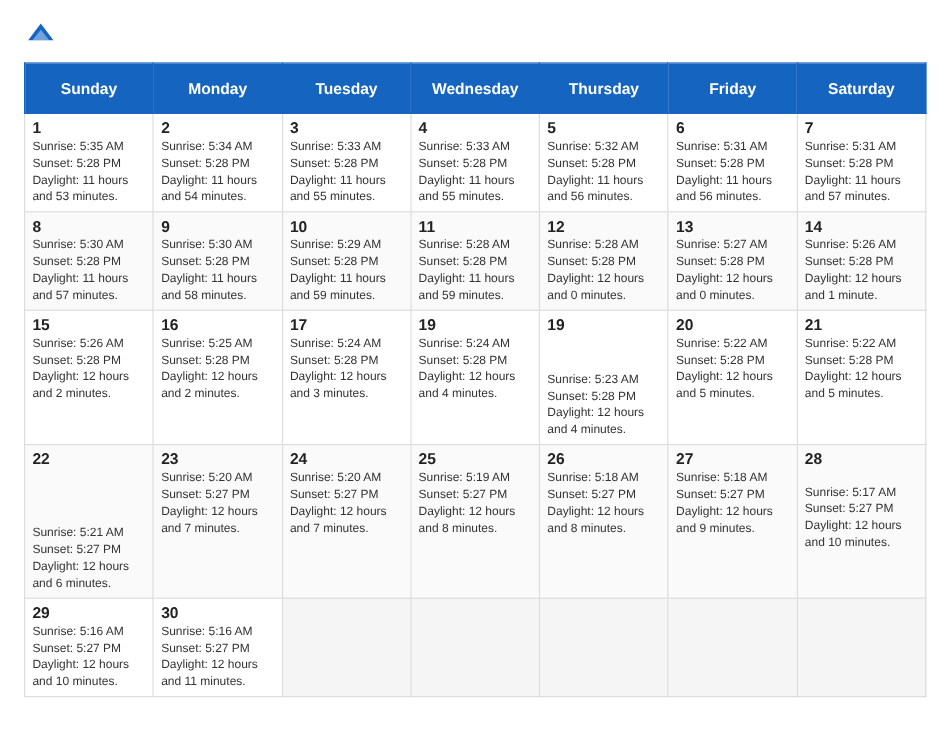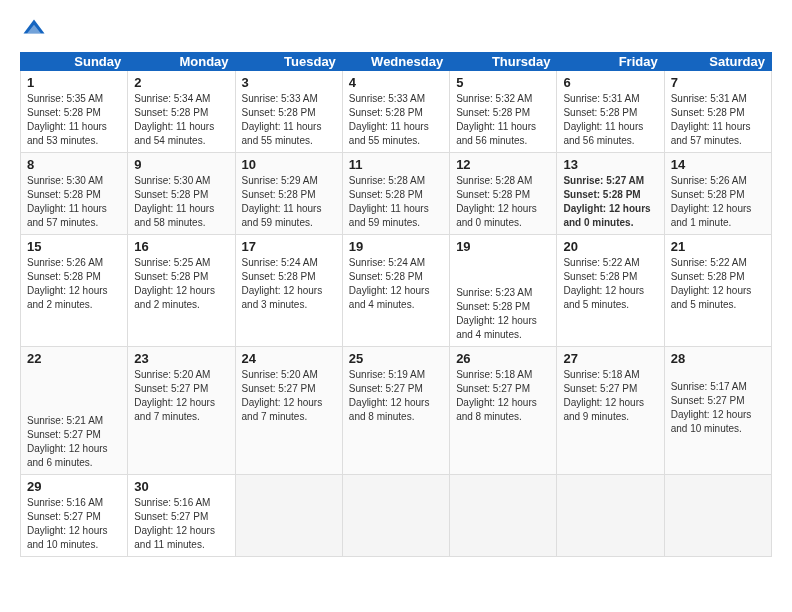--- a/index.html
+++ b/index.html
@@ -58,22 +58,22 @@
     .calendar-table {
       width: 100%;
       border-collapse: collapse;
       border: 1px solid #ccc;
     }
     .calendar-table th {
       background-color: #1565c0;
       color: #fff;
       font-size: 13px;
       font-weight: bold;
-      padding: 1px 6px;
-      text-align: right;
+      padding: 13px 6px;
+      text-align: center;
       border: 1px solid #1565c0;
     }
     .calendar-table td {
       vertical-align: top;
       padding: 4px 6px;
       font-size: 10.5px;
       color: #333;
       border: 1px solid #ddd;
       width: 14.28%;
       height: 75px;
@@ -214,21 +214,21 @@
           </td>
           <td>
             <span class="day-num">12</span>
             <div class="day-info" style="white-space: pre-line;">Sunrise: 5:28 AM
 Sunset: 5:28 PM
 Daylight: 12 hours
 and 0 minutes.</div>
           </td>
           <td>
             <span class="day-num">13</span>
-            <div class="day-info" style="white-space: pre-line; font-weight: bold;">Sunrise: 5:27 AM
+            <div class="day-info" style="white-space: pre-line;">Sunrise: 5:27 AM
 Sunset: 5:28 PM
 Daylight: 12 hours
 and 0 minutes.</div>
           </td>
           <td>
             <span class="day-num">14</span>
             <div class="day-info" style="white-space: pre-line;">Sunrise: 5:26 AM
 Sunset: 5:28 PM
 Daylight: 12 hours
 and 1 minute.</div>

